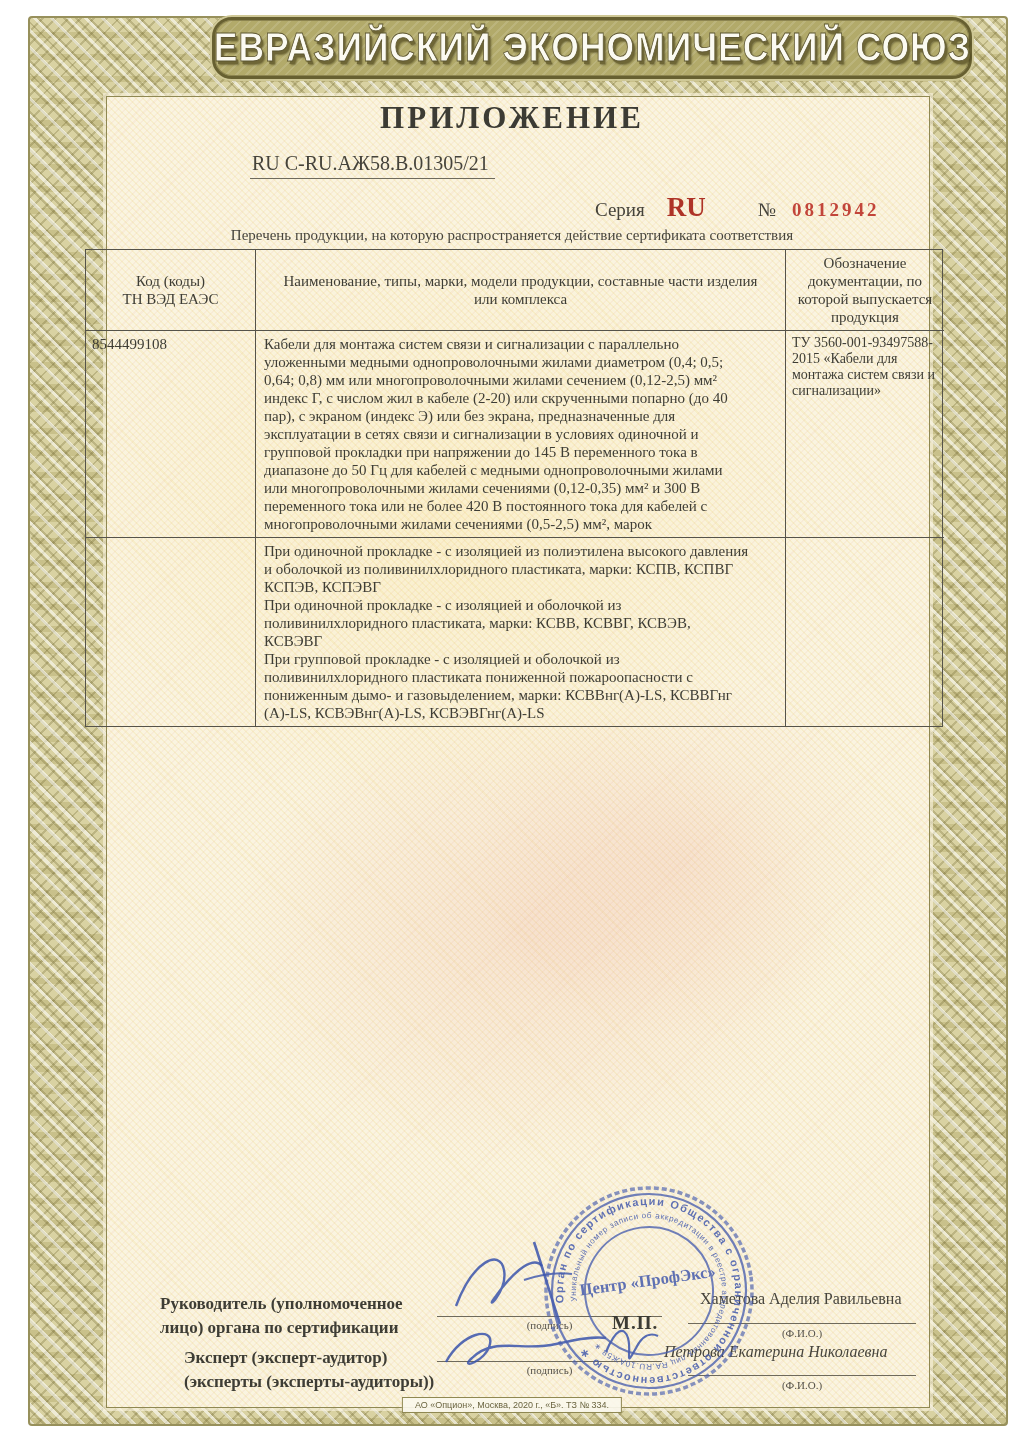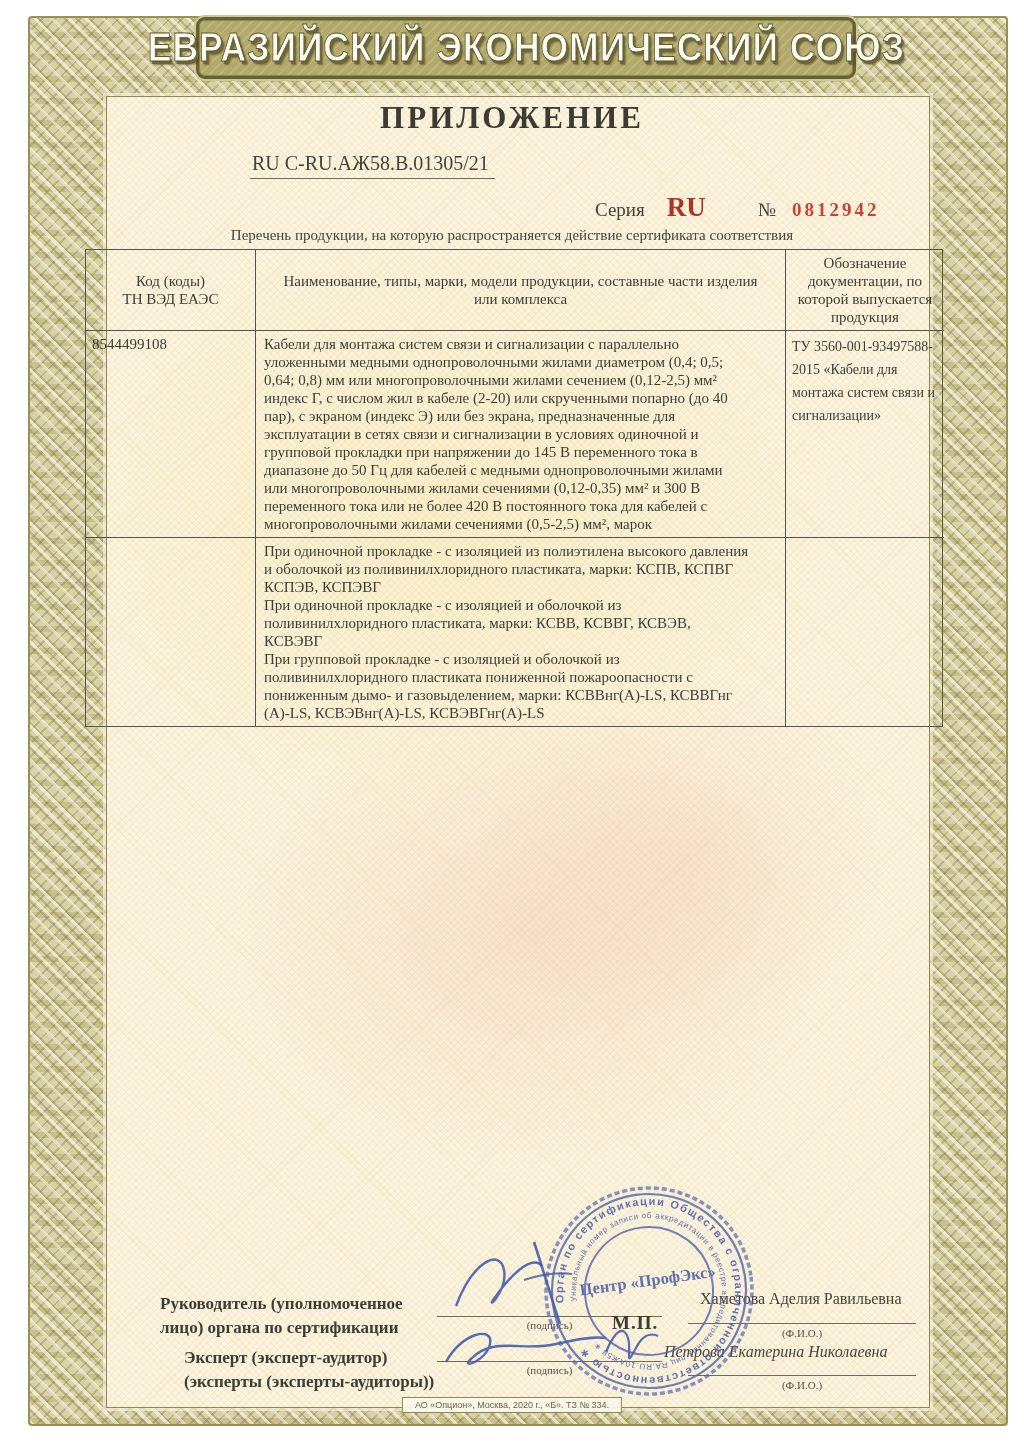--- a/index.html
+++ b/index.html
@@ -27,24 +27,24 @@
       radial-gradient(ellipse 520px 420px at 42% 32%, rgba(248,216,110,0.18), transparent 72%),
       radial-gradient(ellipse 300px 260px at 70% 58%, rgba(234,158,138,0.14), transparent 70%),
       repeating-linear-gradient(45deg, rgba(228,198,66,0.13) 0 1.5px, transparent 1.5px 5px),
       repeating-linear-gradient(-45deg, rgba(232,168,148,0.11) 0 1.5px, transparent 1.5px 5px);
     border:1.5px solid #8f8852;
     box-shadow:0 0 0 3px rgba(250,244,224,0.6);
   }
 
   
   .banner {
-    position:absolute; left:196px; top:17px; width:660px; height:62px;
+    position:absolute; left:212px; top:17px; width:760px; height:62px;
     background:#b2aa6a;
     background-image:repeating-linear-gradient(-45deg, rgba(255,255,255,0.12) 0 2px, transparent 2px 7px);
-    border:3px solid #676031; border-radius:9px;
+    border:3px solid #676031; border-radius:20px;
     box-shadow:0 0 0 2px #cfc896, inset 0 0 0 1px #8d8550;
     display:flex; align-items:center; justify-content:center;
   }
   .banner-text {
     font-family:"Liberation Sans", sans-serif; font-weight:bold; font-size:37px;
     letter-spacing:1px; color:#fbfaf1; white-space:nowrap;
     transform:scale(0.96,1.12);
     text-shadow:2px 2px 0 #6e6636, 3px 3px 2px rgba(60,54,20,0.55);
     -webkit-text-stroke:0.8px #5d5630;
   }
@@ -76,21 +76,21 @@
     display:grid; grid-template-columns:170px 530px 158px;
     border:1.6px solid #55534a; font-size:15px; line-height:18px; color:#3e3d35;
   }
   .cell { padding:4px 6px; border-right:1.6px solid #55534a; white-space:pre-line; }
   .cell.last { border-right:none; }
   .hcell { border-bottom:1.6px solid #55534a; text-align:center;
     display:flex; align-items:center; justify-content:center; min-height:64px; padding:4px 6px; }
   .r1 { border-bottom:1.6px solid #55534a; min-height:196px; }
   .r2 { min-height:184px; }
   .desc { padding:4px 8px; }
-  .doc-col { font-size:14px; line-height:23px; }
+  .doc-col { font-size:14px; line-height:16px; }
 
   
   .sig-label { font-size:17px; font-weight:bold; color:#3e3d35; line-height:24px; white-space:pre-line; }
   .sig-line { border-bottom:1.3px solid #6e6a5c; width:225px; }
   .caption { font-size:11px; color:#55524a; text-align:center; }
   .fio-name { font-size:16px; color:#46443c; white-space:nowrap; }
   .fio-line { border-bottom:1.2px solid #6e6a5c; width:228px; }
   .mp { font-size:19px; font-weight:bold; color:#3c3b34; letter-spacing:1px; }
 
   .stamp-svg { position:absolute; left:540px; top:1182px; width:218px; height:218px; opacity:0.88;

